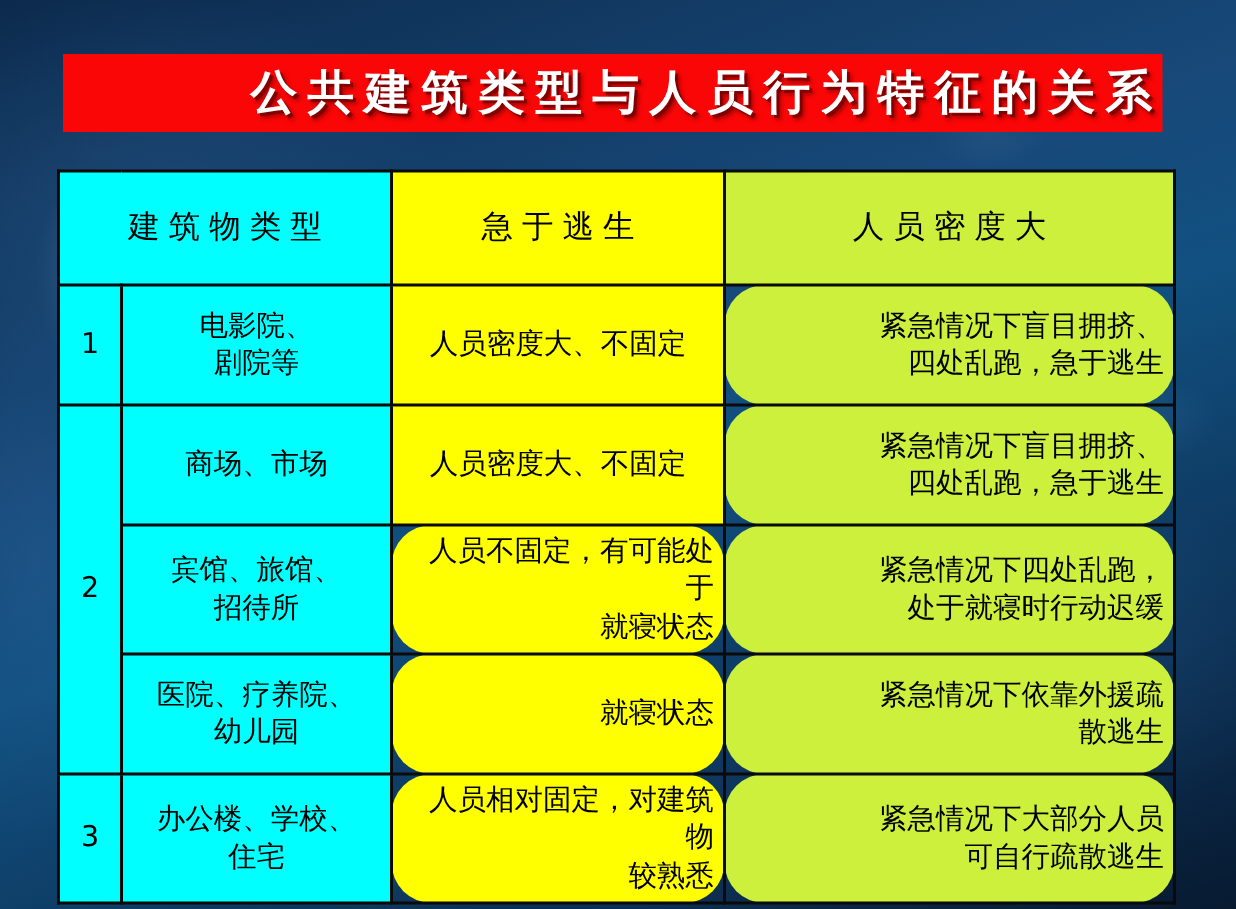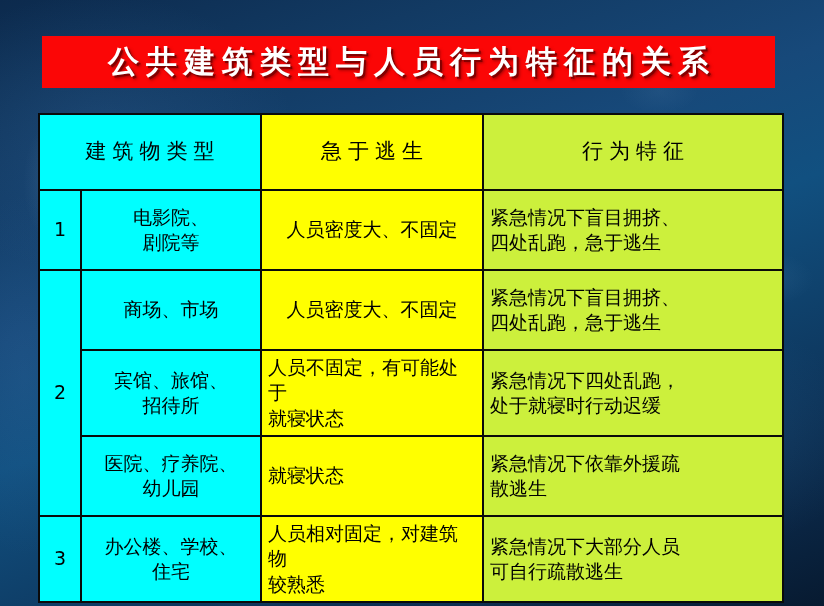--- a/index.html
+++ b/index.html
@@ -42,21 +42,21 @@
 
   #title-bar {
     position: absolute;
     left: 42px;
     top: 36px;
     width: 733px;
     height: 52px;
     background: #fb0606;
     display: flex;
     align-items: center;
-    justify-content: center;
+    justify-content: flex-end;
     z-index: 2;
   }
   #title-text {
     color: #ffffff;
     font-size: 31px;
     font-weight: bold;
     letter-spacing: 7px;
     text-indent: 7px;
     white-space: nowrap;
     text-shadow:
@@ -108,21 +108,21 @@
     text-indent: 6px;
     white-space: nowrap;
   }
 
   td.num {
     text-align: center;
     font-size: 22px;
     font-family: "Liberation Serif", "DejaVu Serif", serif;
   }
   td.ctr { text-align: center; }
-  td.lft { text-align: left; }
+  td.lft { text-align: right; border-radius: 27px; }
 
   .hl-red { color: #e5390b; }
 
   tr.r1 td { height: 70px; }
   tr.r2 td { height: 70px; }
   tr.r3 td { height: 76px; }
   tr.r4 td { height: 70px; }
   tr.r5 td { height: 76px; }
 </style>
 </head>
@@ -140,21 +140,21 @@
         <col class="c-num">
         <col class="c-type">
         <col class="c-ppl">
         <col class="c-beh">
       </colgroup>
       <tbody>
 
         <tr class="hdr">
           <td class="cyan" colspan="2">建筑物类型</td>
           <td class="yellow">急于逃生</td>
-          <td class="green">行为特征</td>
+          <td class="green">人员密度大</td>
         </tr>
 
         <tr class="r1">
           <td class="cyan num" rowspan="1">1</td>
           <td class="cyan ctr">电影院、<br>剧院等</td>
           <td class="yellow ctr">人员密度大、不固定</td>
           <td class="green lft">紧急情况下盲目拥挤、<br>四处乱跑，急于逃生</td>
         </tr>
 
         <tr class="r2">

